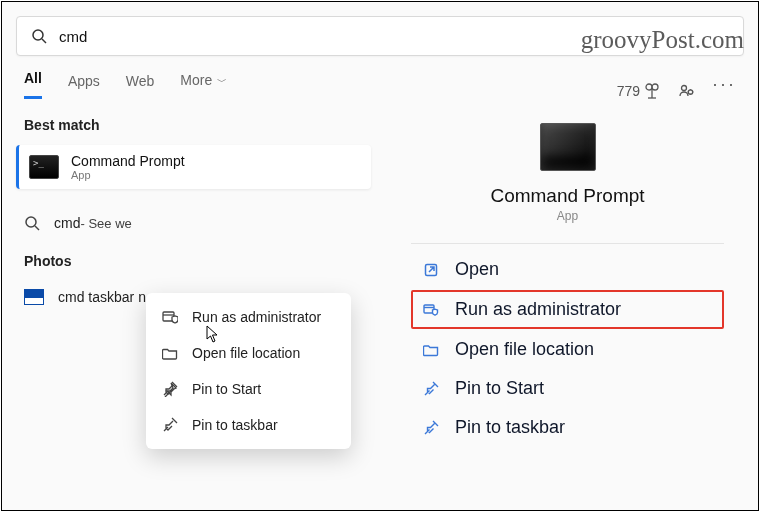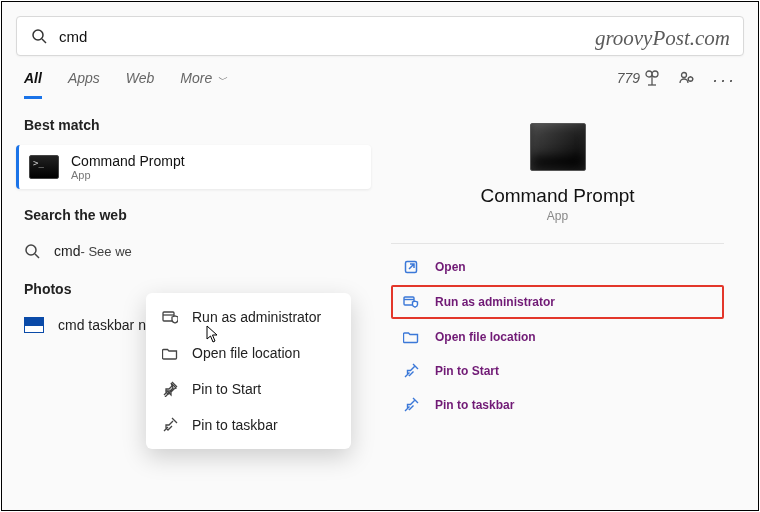--- a/index.html
+++ b/index.html
@@ -5,31 +5,31 @@
   * { box-sizing: border-box; margin: 0; padding: 0; font-family: "Segoe UI", Arial, sans-serif; }
   body { background: #ffffff; width: 760px; height: 512px; overflow: hidden; position: relative; }
   .frame { border: 1px solid #000; width: 758px; height: 510px; margin: 1px; position: relative; background: #fafafa; }
 
   
   .search-bar { margin: 14px 14px 0 14px; height: 40px; background: #fff; border: 1px solid #d9d9d9; border-radius: 4px; display: flex; align-items: center; padding: 0 14px; box-shadow: 0 1px 2px rgba(0,0,0,0.04); }
   .search-bar .icon { width: 16px; height: 16px; margin-right: 12px; color: #333; }
   .search-bar input { border: none; outline: none; font-size: 15px; flex: 1; background: transparent; color: #111; }
 
   
-  .tabs-row { display: flex; align-items: flex-start; padding: 14px 22px 0 22px; font-size: 14px; color: #666; font-style: italic; }
+  .tabs-row { display: flex; align-items: flex-end; padding: 14px 22px 0 22px; font-size: 14px; color: #666; }
   .tab { margin-right: 26px; padding-bottom: 10px; cursor: pointer; }
   .tab.active { color: #111; font-weight: 600; border-bottom: 3px solid #1a73e8; }
   .tab .chev { font-size: 10px; margin-left: 2px; }
   .tabs-spacer { flex: 1; }
   .points { display: flex; align-items: center; font-size: 14px; color: #555; margin-right: 18px; }
   .account-btn { margin-right: 18px; color: #555; display: flex; align-items: center; }
   .more-dots { font-size: 18px; color: #555; letter-spacing: 2px; cursor: pointer; padding-bottom: 4px; }
 
   
-  .content { display: flex; padding: 0 14px; }
+  .content { display: flex; padding: 0 14px; gap: 20px; }
   .left { width: 355px; padding-top: 18px; position: relative; }
   .right { flex: 1; padding-top: 12px; }
 
   .sec-title { font-size: 14px; font-weight: 600; color: #222; padding: 0 8px 12px 8px; }
 
   .best-match { display: flex; align-items: center; background: #fff; border-radius: 4px; padding: 8px 10px; box-shadow: 0 1px 3px rgba(0,0,0,0.08); border-left: 3px solid #1a73e8; margin-bottom: 18px; }
   .cmd-icon { width: 30px; height: 24px; background: linear-gradient(#222, #000); border: 1px solid #444; border-radius: 2px; position: relative; margin-right: 12px; }
   .cmd-icon::before { content: ">_"; color: #ccc; font-size: 9px; position: absolute; top: 2px; left: 3px; font-family: monospace; }
   .bm-title { font-size: 14px; color: #111; }
   .bm-sub { font-size: 11px; color: #777; }
@@ -46,25 +46,25 @@
   .cm-item .icon { width: 16px; height: 16px; margin-right: 14px; color: #444; }
 
   .cursor { position: absolute; left: 190px; top: 226px; z-index: 60; pointer-events: none; }
 
   
   .detail { text-align: center; padding: 8px 20px 0 20px; }
   .app-large-icon { width: 56px; height: 48px; background: linear-gradient(135deg, #4a4a4a, #000); border: 1px solid #555; border-radius: 2px; margin: 4px auto 14px auto; box-shadow: inset 0 0 12px rgba(255,255,255,0.15), inset 0 -14px 10px rgba(0,0,0,0.7); }
   .detail-title { font-size: 19px; color: #111; margin-bottom: 2px; }
   .detail-sub { font-size: 12px; color: #888; margin-bottom: 20px; }
   .detail-hr { border: none; border-top: 1px solid #e4e4e4; margin: 0 0 6px 0; }
-  .action { display: flex; align-items: center; padding: 9px 12px; font-size: 12px; color: #701a75; cursor: pointer; text-align: left; font-weight: bold; }
+  .action { display: flex; align-items: center; padding: 9px 12px; font-size: 18px; color: #0f172a; cursor: pointer; text-align: left; }
   .action .icon { width: 16px; height: 16px; margin-right: 16px; color: #3b78d8; }
   .action.highlight { border: 2.5px solid #e3362a; border-radius: 2px; margin: 1px 0; padding: 7px 10px; }
 
-  .watermark { position: absolute; top: 24px; right: 28px; font-family: Georgia, 'Times New Roman', serif; font-style: italic; font-size: 21px; color: #5b5b5b; z-index: 100; pointer-events: none; }
+  .watermark { position: absolute; top: 24px; right: 14px; font-family: Georgia, 'Times New Roman', serif; font-size: 25px; color: #5b5b5b; z-index: 100; pointer-events: none; }
 
   svg { display: block; }
 </style>
 </head>
 <body>
 <div class="frame">
 
   <div class="watermark">groovyPost.com</div>
 
   <div class="search-bar">
@@ -112,21 +112,20 @@
       <div class="sec-title">Best match</div>
 
       <div class="best-match">
         <div class="cmd-icon"></div>
         <div>
           <div class="bm-title">Command Prompt</div>
           <div class="bm-sub">App</div>
         </div>
       </div>
 
-      <div class="sec-title">Search the web</div>
       <div class="web-row">
         <span class="icon">
           <svg viewBox="0 0 16 16" width="16" height="16" fill="none" stroke="currentColor" stroke-width="1.5">
               <circle cx="7" cy="7" r="5"></circle>
               <line x1="11" y1="11" x2="15" y2="15"></line>
             </svg>
         </span>
         <span>cmd</span>
         <span class="light"> - See we</span>
       </div>

